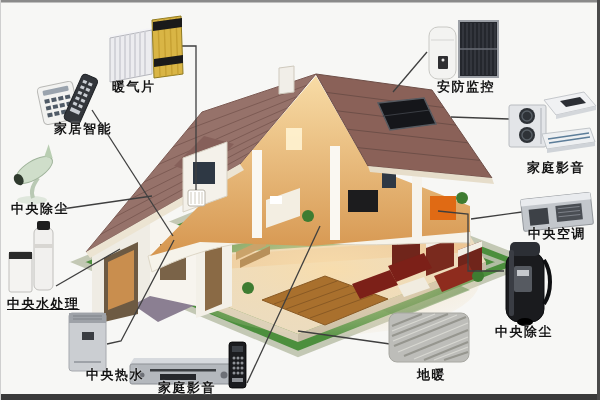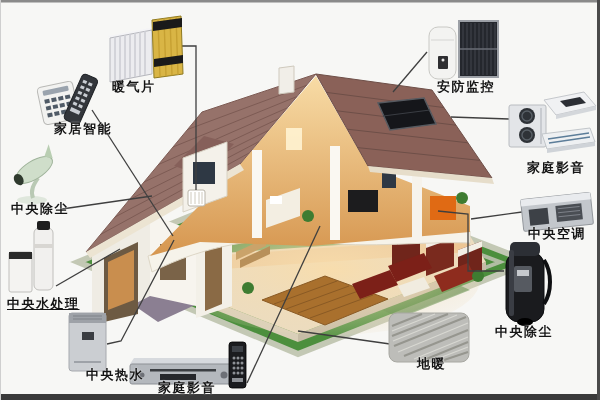--- a/index.html
+++ b/index.html
@@ -338,19 +338,19 @@
     <rect x="0" y="0" width="1" height="400" fill="#cfcfcf"></rect>
   </g>
 </svg>
 
 <div class="lbl" style="left:112px;top:80px;">暖气片</div>
 <div class="lbl" style="left:54px;top:122px;">家居智能</div>
 <div class="lbl" style="left:11px;top:202px;">中央除尘</div>
 <div class="lbl" style="left:7px;top:297px;text-decoration:underline;">中央水处理</div>
 <div class="lbl" style="left:64px;top:368px;margin-left:22px;">中央热水</div>
 <div class="lbl" style="left:158px;top:381px;">家庭影音</div>
-<div class="lbl" style="left:417px;top:357px;">地暖</div>
+<div class="lbl" style="left:417px;top:368px;">地暖</div>
 <div class="lbl" style="left:495px;top:325px;">中央除尘</div>
 <div class="lbl" style="left:528px;top:227px;">中央空调</div>
 <div class="lbl" style="left:527px;top:161px;">家庭影音</div>
 <div class="lbl" style="left:437px;top:80px;">安防监控</div>
 
 </div>
 
 </body></html>

